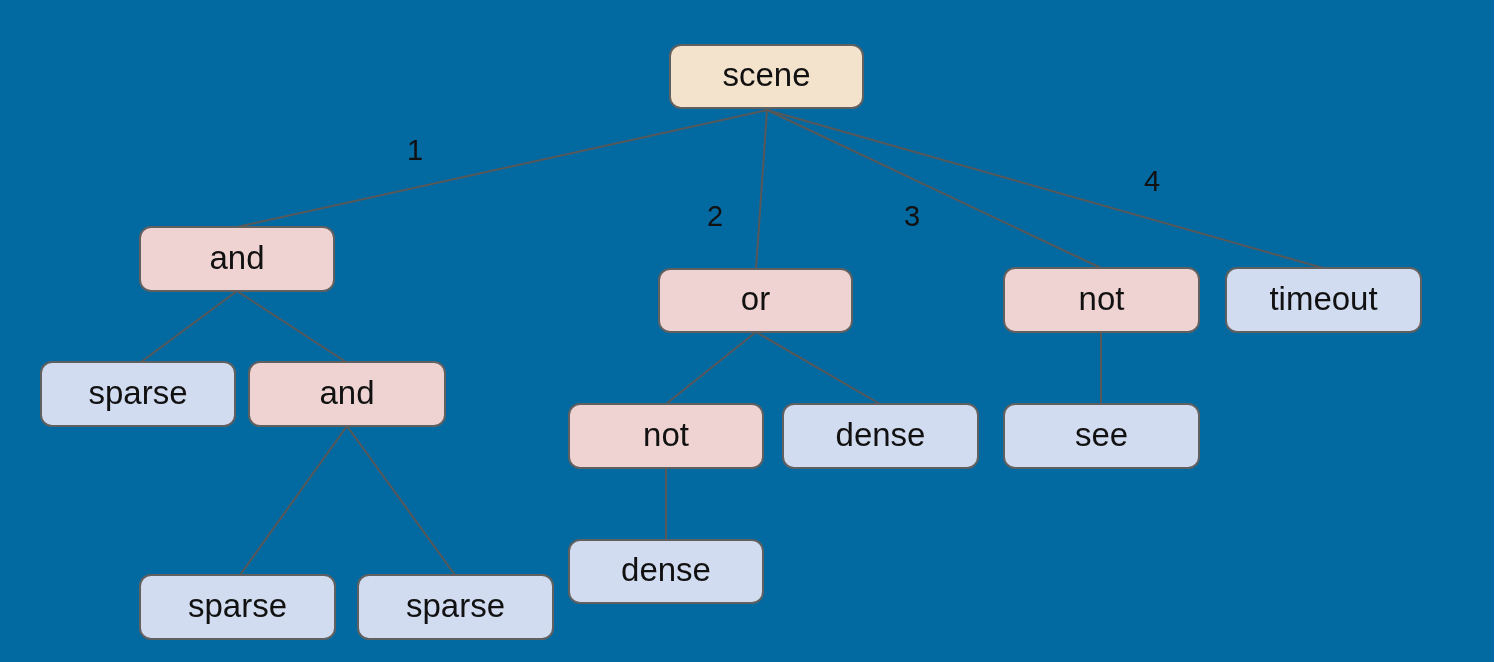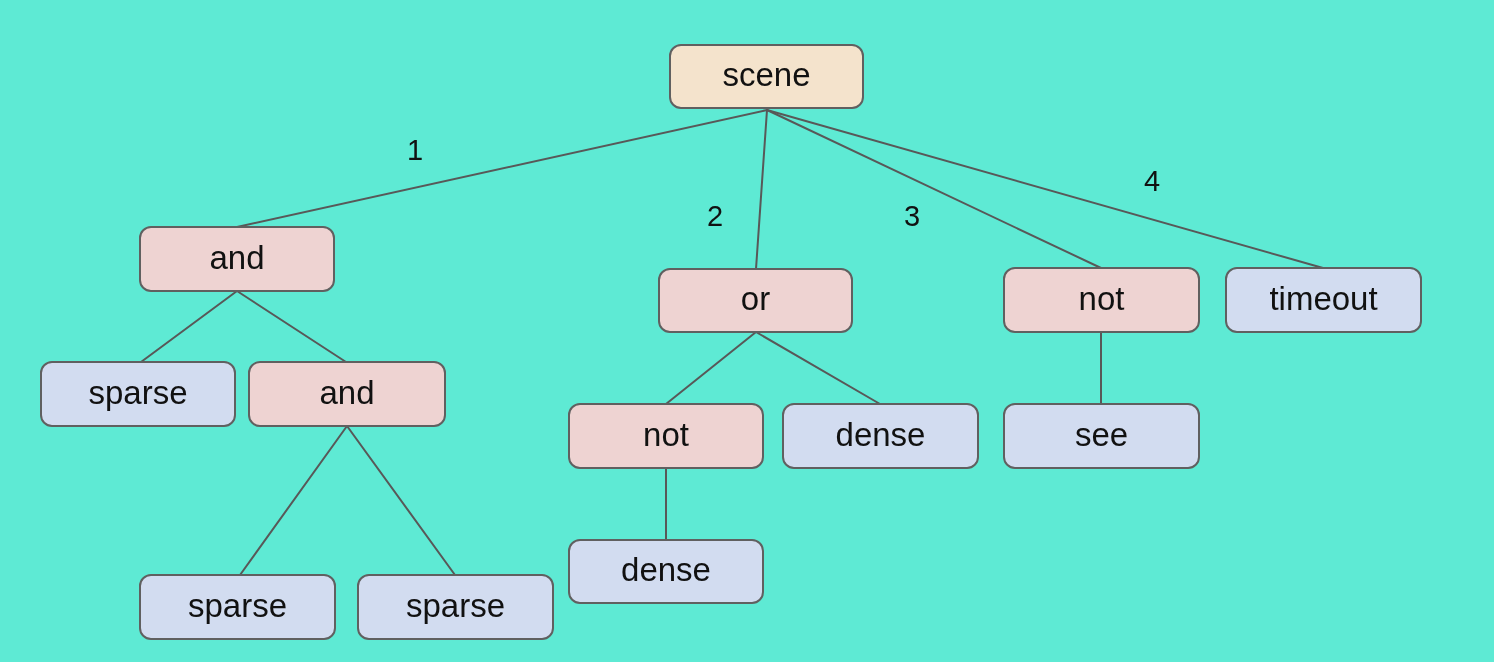--- a/index.html
+++ b/index.html
@@ -10,21 +10,21 @@
   body {
     width: 1495px;
     height: 662px;
     overflow: hidden;
     font-family: "Liberation Sans", sans-serif;
   }
   #diagram-root {
     position: relative;
     width: 1494px;
     height: 662px;
-    background: #5eead4;
+    background: #0369a1;
     text-align: center;
   }
   svg#tree-svg {
     position: absolute;
     top: 0;
     left: 0;
     width: 1495px;
     height: 662px;
     display: block;
   }

